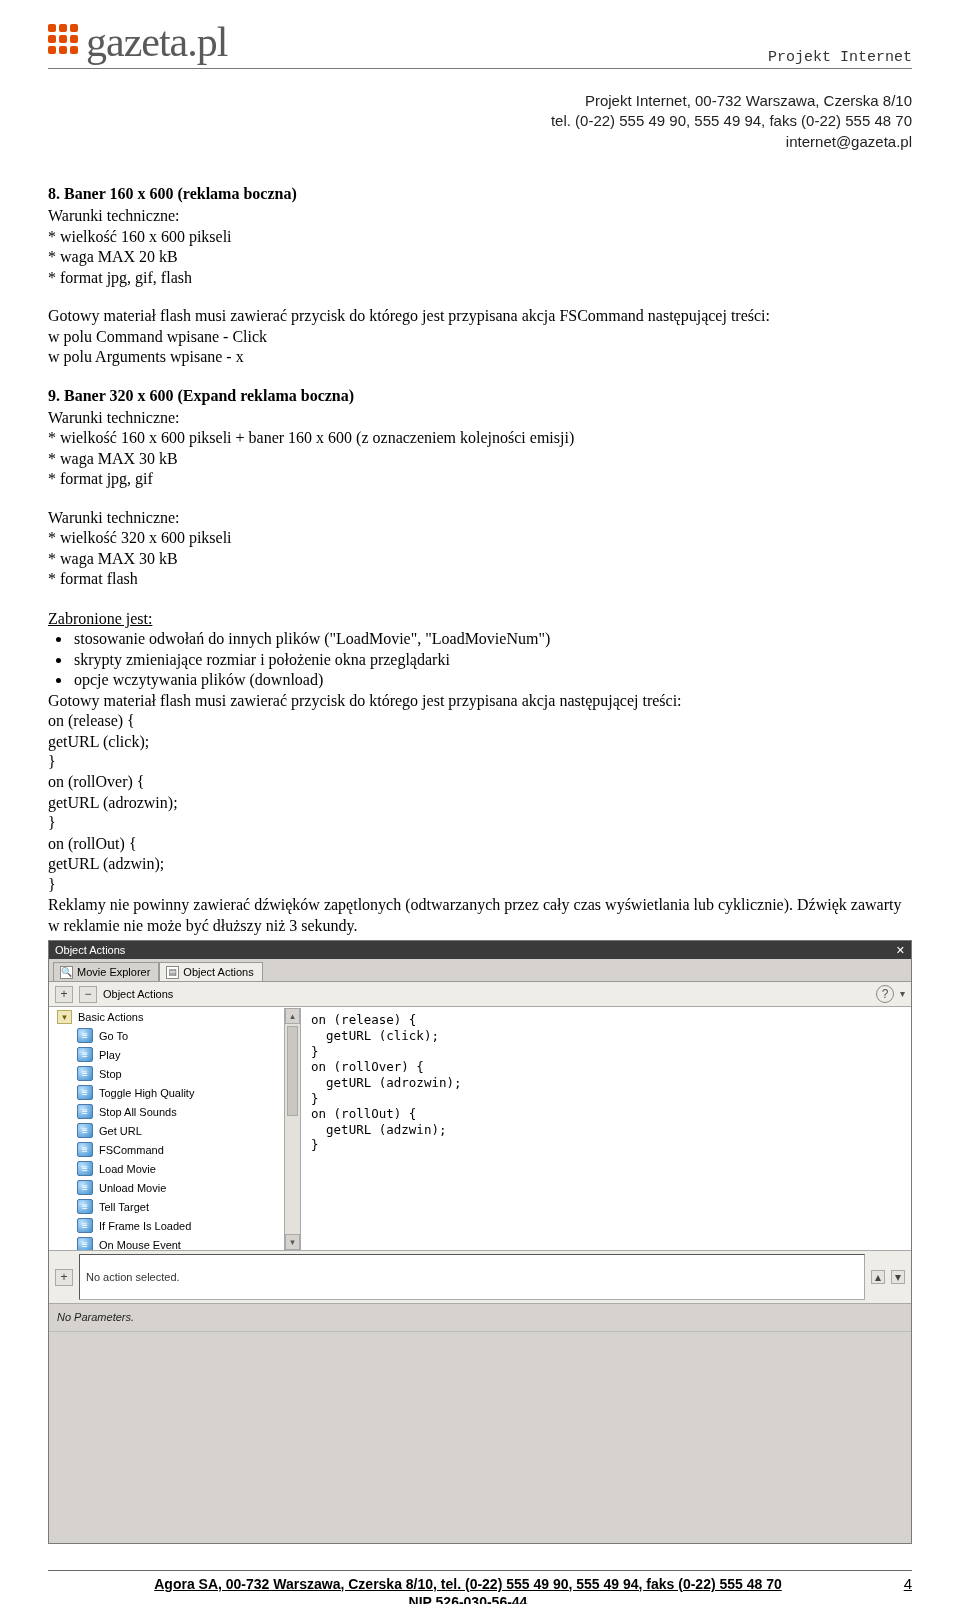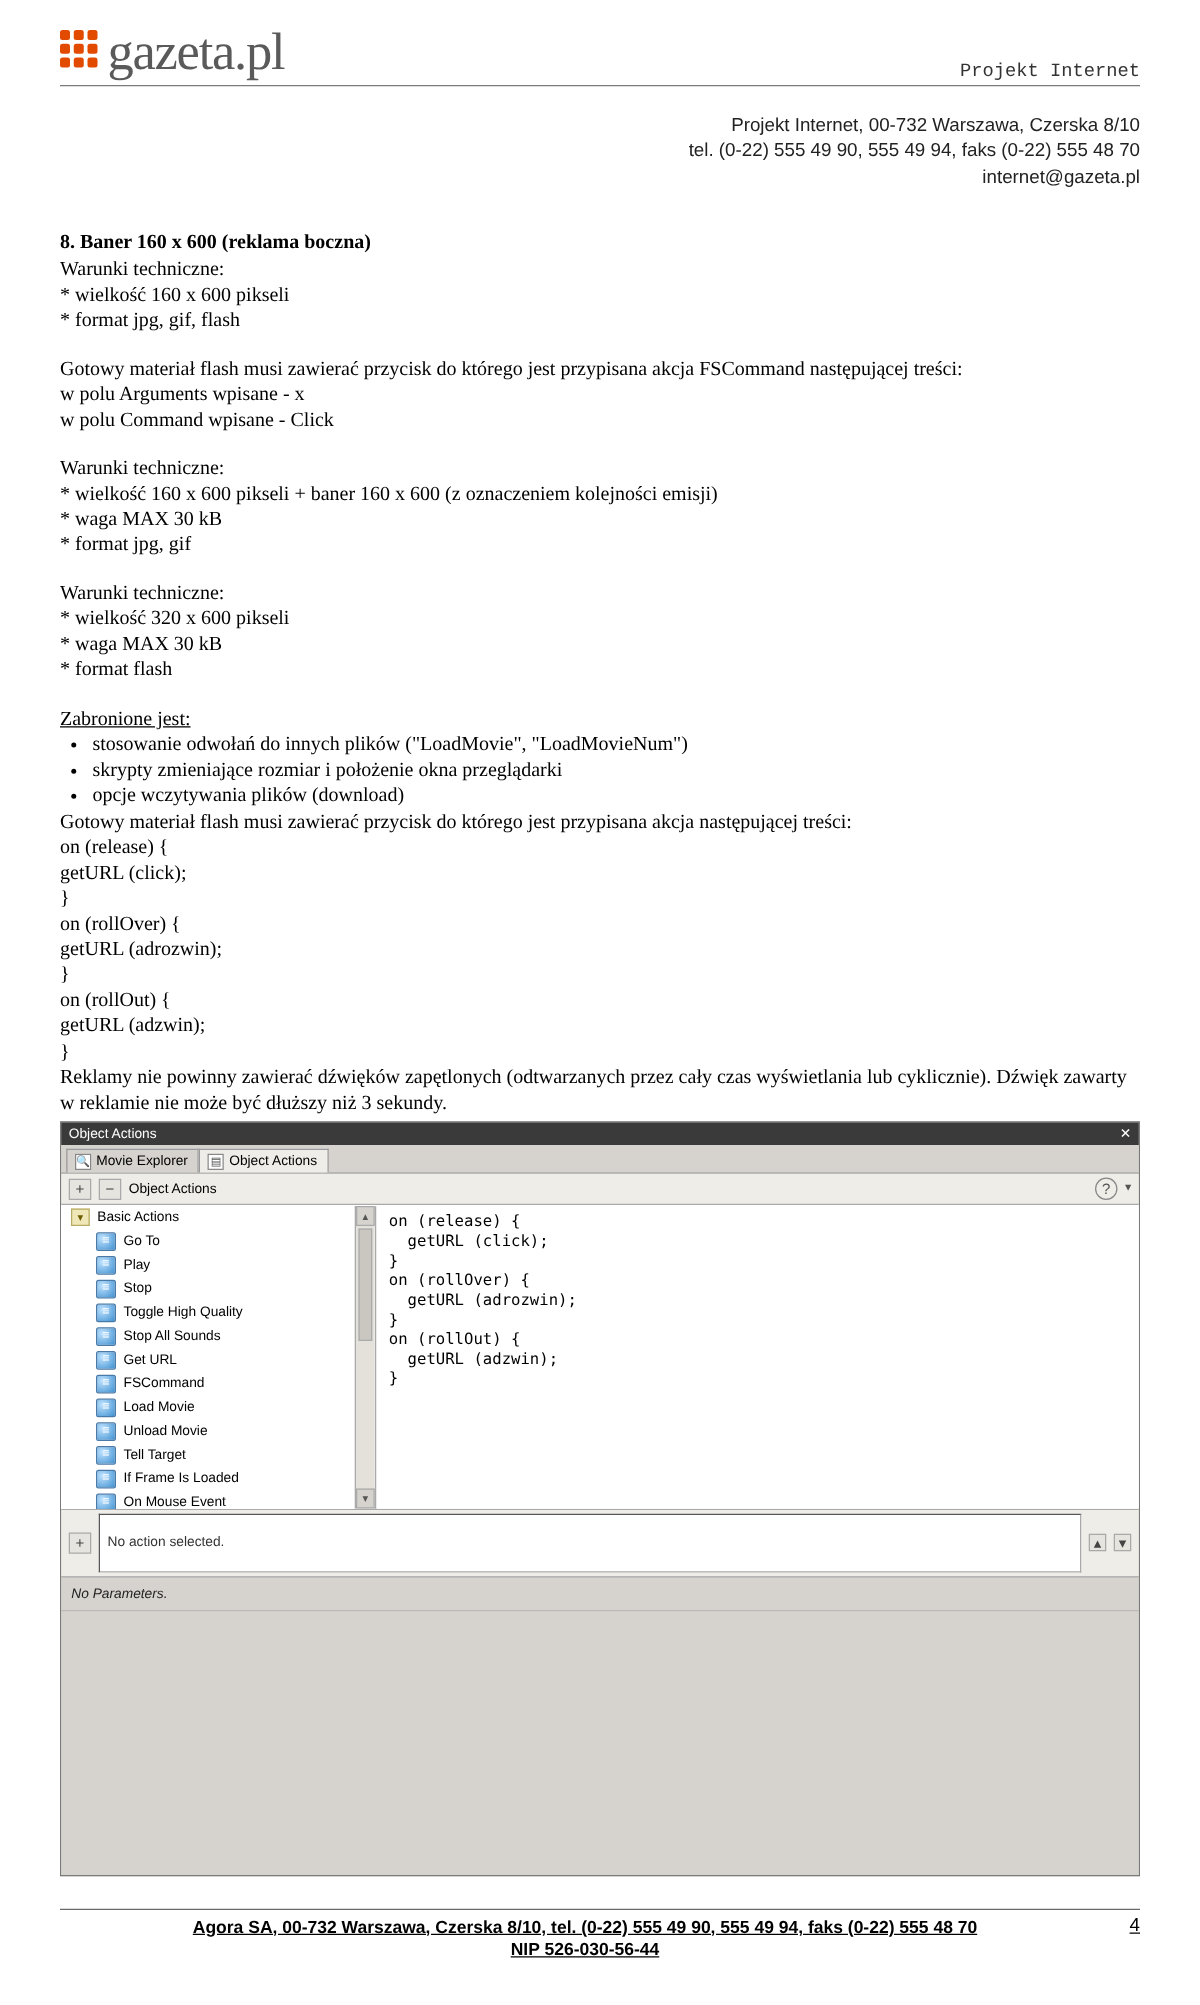--- a/index.html
+++ b/index.html
@@ -283,30 +283,32 @@
     <div>tel. (0-22) 555 49 90, 555 49 94, faks (0-22) 555 48 70</div>
     <div>internet@gazeta.pl</div>
   </div>
 
   <div class="body-serif">
 
     <div class="block">
       <p class="sect-title">8. Baner 160 x 600 (reklama boczna)</p>
       <p>Warunki techniczne:</p>
       <p>* wielkość 160 x 600 pikseli</p>
+      <p>* waga MAX 20 kB</p>
       <p>* format jpg, gif, flash</p>
     </div>
 
     <div class="block">
       <p>Gotowy materiał flash musi zawierać przycisk do którego jest przypisana akcja FSCommand następującej treści:</p>
+      <p>w polu Command wpisane - Click</p>
       <p>w polu Arguments wpisane - x</p>
-      <p>w polu Command wpisane - Click</p>
     </div>
 
     <div class="block">
+      <p class="sect-title">9. Baner 320 x 600 (Expand reklama boczna)</p>
       <p>Warunki techniczne:</p>
       <p>* wielkość 160 x 600 pikseli + baner 160 x 600 (z oznaczeniem kolejności emisji)</p>
       <p>* waga MAX 30 kB</p>
       <p>* format jpg, gif</p>
     </div>
 
     <div class="block">
       <p>Warunki techniczne:</p>
       <p>* wielkość 320 x 600 pikseli</p>
       <p>* waga MAX 30 kB</p>

